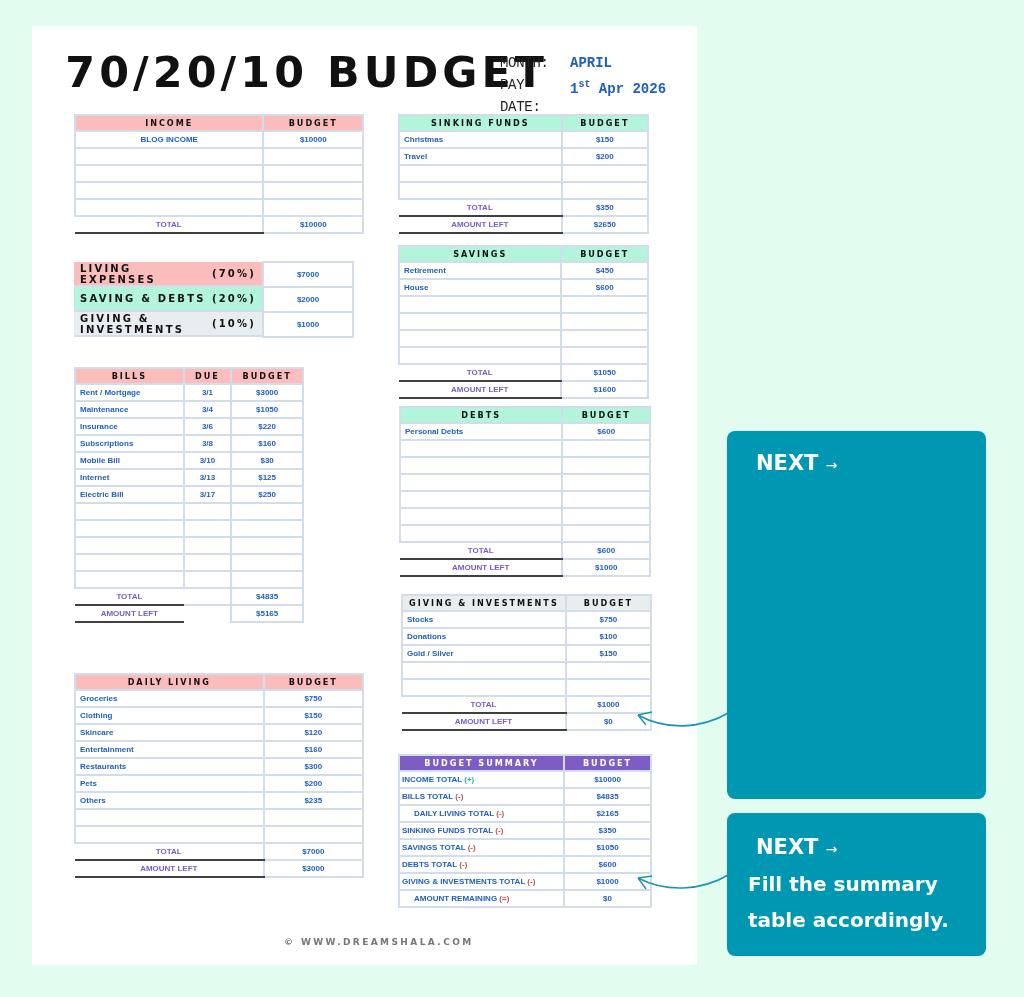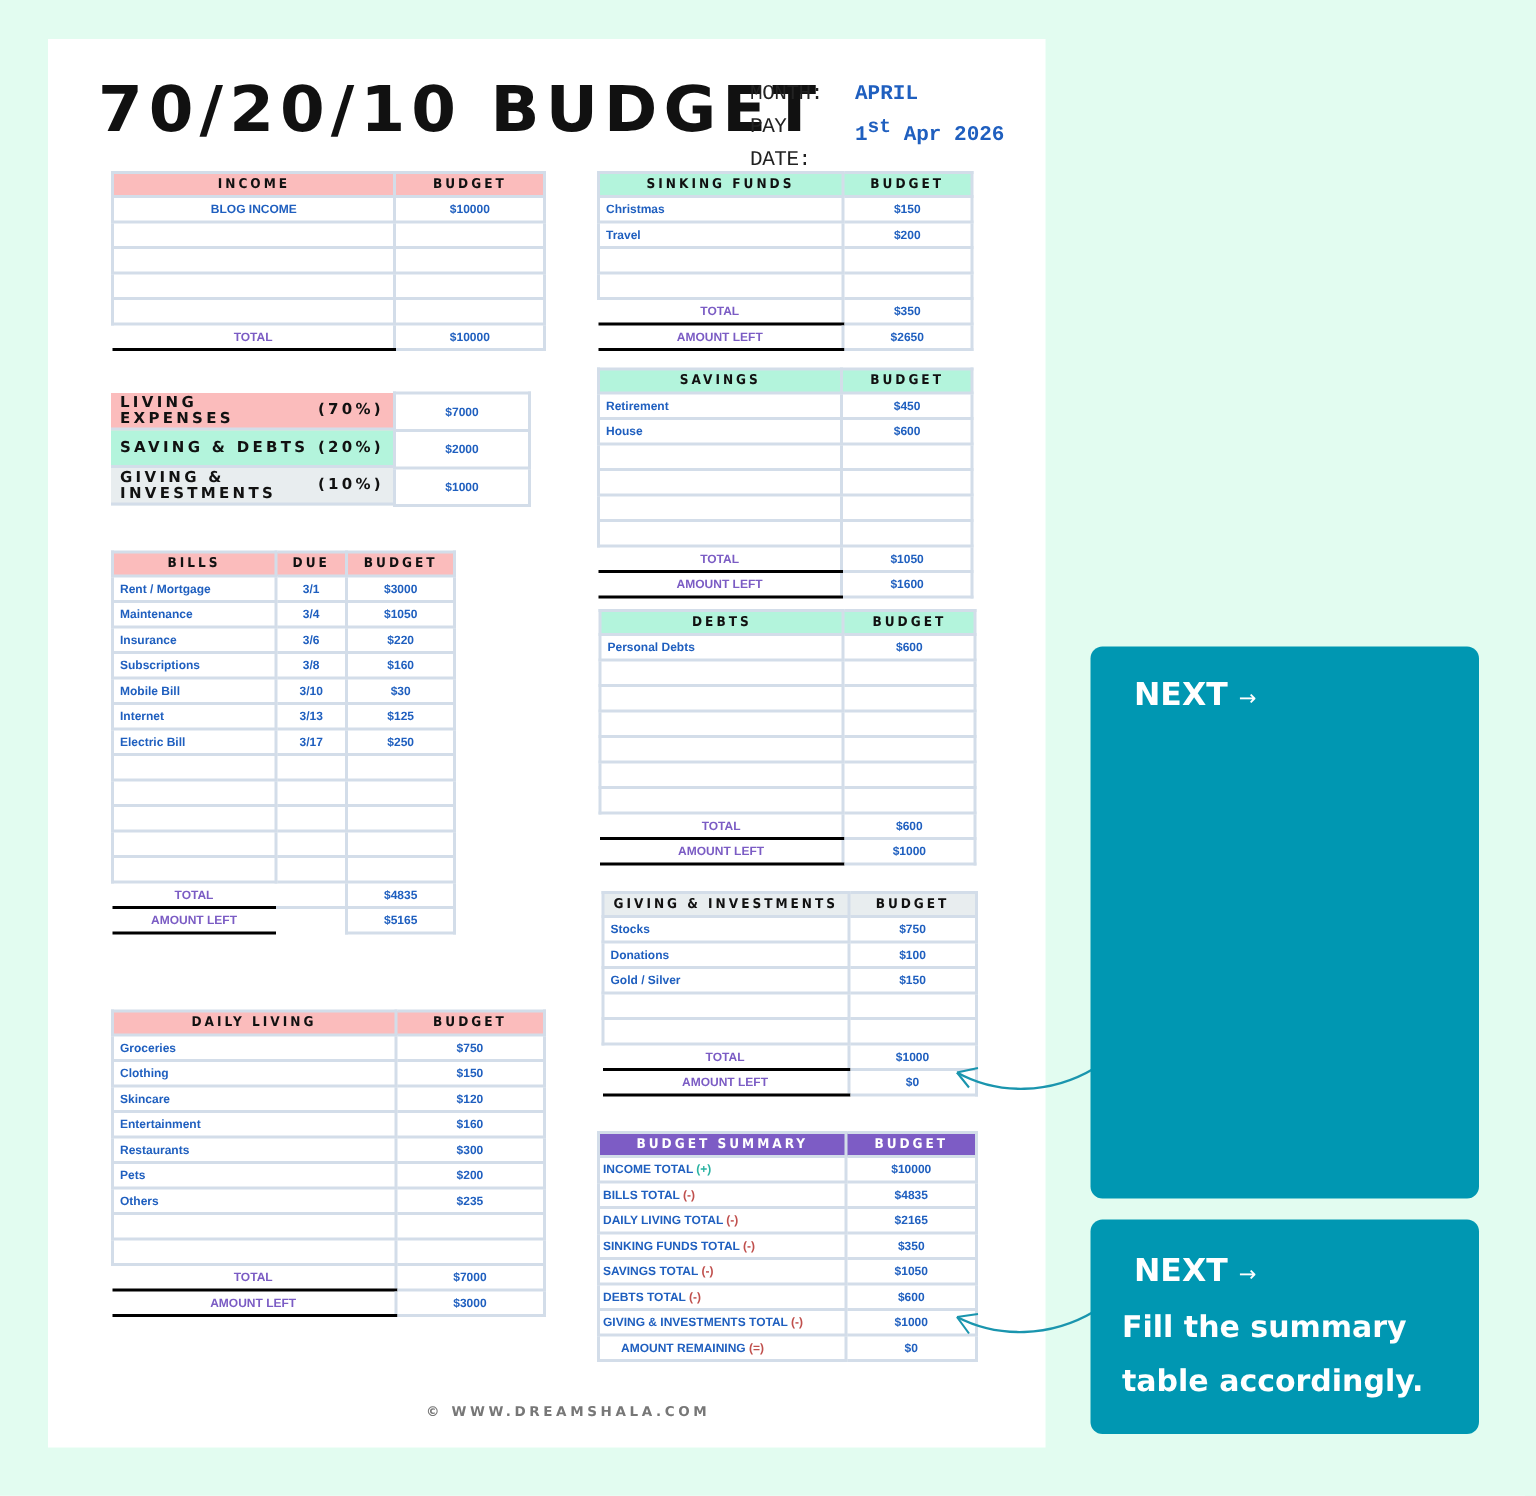--- a/index.html
+++ b/index.html
@@ -3,26 +3,26 @@
 <meta charset="utf-8">
 <style>
 *{box-sizing:border-box;margin:0;padding:0}
 html,body{width:1024px;height:997px;background:#e2fcf0;overflow:hidden;font-family:"Liberation Sans",sans-serif}
 .page{position:absolute;left:32px;top:26px;width:665px;height:939px;background:#fff}
 .title{position:absolute;left:38px;top:22px;font-family:"DejaVu Sans",sans-serif;font-weight:bold;font-size:42px;letter-spacing:4px;color:#111;transform:scaleX(1.02)}
 .meta{position:absolute;left:468px;top:26px;font-family:Liberation Mono, monospace;font-size:14px;color:#222;line-height:22px}
 .meta .row{display:flex}
 .meta .lbl{width:70px;letter-spacing:-0.3px}
 .meta .val{color:#1f5fbf;font-weight:bold}
-.meta sup{font-size:13px}
+.meta sup{font-size:10px}
 .tbl{position:absolute;border-collapse:collapse;font-family:"Liberation Sans",sans-serif}
 .tbl td,.tbl th{border:2px solid #d3dde9;height:17px;font-size:8px;font-weight:bold;color:#1f5fbf;padding:0 4px;white-space:nowrap}
 .tbl th{font-family:"DejaVu Sans Condensed","DejaVu Sans",sans-serif;font-size:9px;letter-spacing:2px;color:#111;text-align:center;height:16px}
 .tbl td.c{text-align:center}
-.tbl tr.tot td{border:none;border-bottom:2px solid #000000}
+.tbl tr.tot td{border:none;border-bottom:2px solid #404040}
 .tbl tr.tot td.v{border:2px solid #d3dde9}
 .tbl tr.tot td.l{color:#7b5cc4;text-align:center}
 .pink th{background:#fbbcbc}
 .mint th{background:#b3f4dc}
 .grey th{background:#e8edef}
 .purple th{background:#7d5cc5;color:#fff}
 .pct{position:absolute;left:42px;top:235px;border-collapse:collapse}
 .pct td{border:2px solid #d3dde9;height:24px}
 .pct td.k{width:188px;font-family:"DejaVu Sans",sans-serif;font-weight:bold;font-size:10px;letter-spacing:2.2px;color:#111;padding:0 6px;display:flex;justify-content:space-between;align-items:center;height:25px;border:none;border-bottom:2px solid #d3dde9}
 .pct td.v{width:90px;text-align:center;font-size:8px;font-weight:bold;color:#1f5fbf;font-family:"Liberation Sans",sans-serif}
@@ -470,21 +470,21 @@
     <tbody id="sum-body">
         <tr>
           <td style="padding:0 2px"><span>INCOME TOTAL </span><span class="sgn-plus">(+)</span></td>
           <td class="c">$10000</td>
         </tr>
         <tr>
           <td style="padding:0 2px"><span>BILLS TOTAL </span><span class="sgn">(-)</span></td>
           <td class="c">$4835</td>
         </tr>
         <tr>
-          <td style="padding:0 2px"><span>DAILY LIVING TOTAL </span><span class="sgn">(-)</span></td>
+          <td style="padding:0 14px"><span>DAILY LIVING TOTAL </span><span class="sgn">(-)</span></td>
           <td class="c">$2165</td>
         </tr>
         <tr>
           <td style="padding:0 2px"><span>SINKING FUNDS TOTAL </span><span class="sgn">(-)</span></td>
           <td class="c">$350</td>
         </tr>
         <tr>
           <td style="padding:0 2px"><span>SAVINGS TOTAL </span><span class="sgn">(-)</span></td>
           <td class="c">$1050</td>
         </tr>

